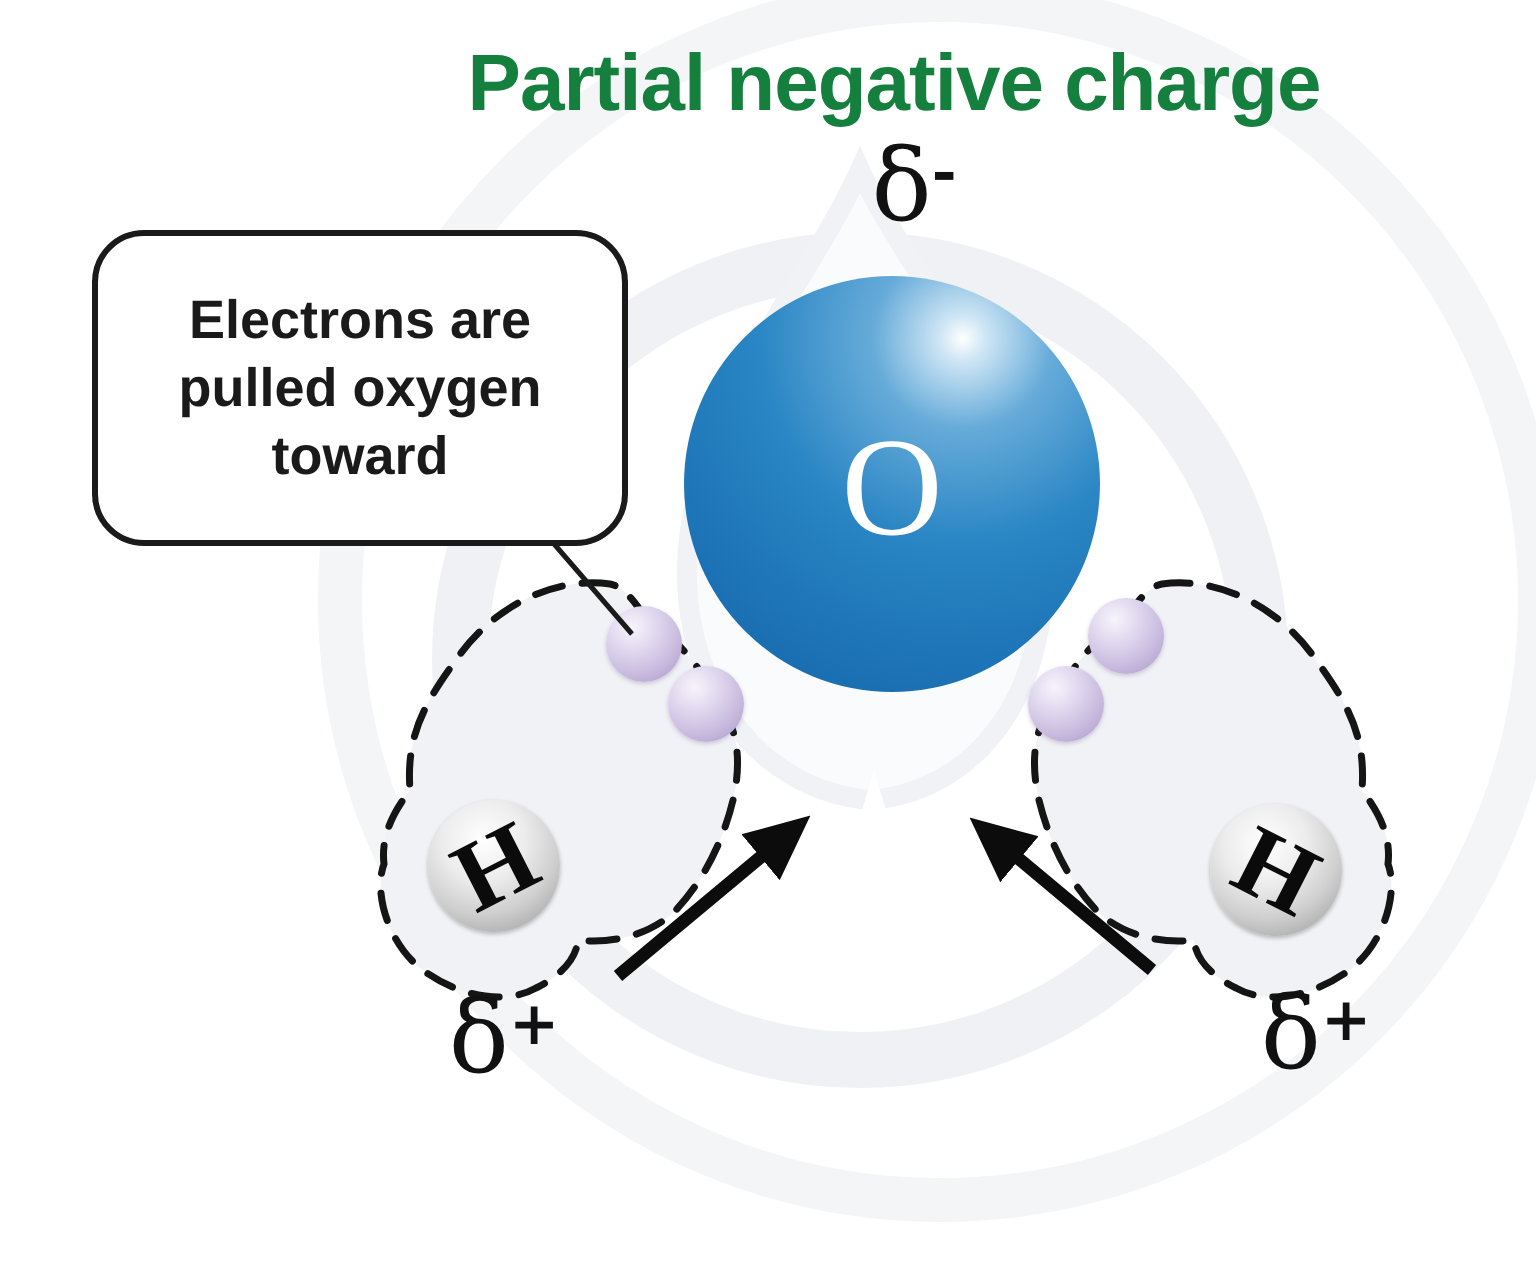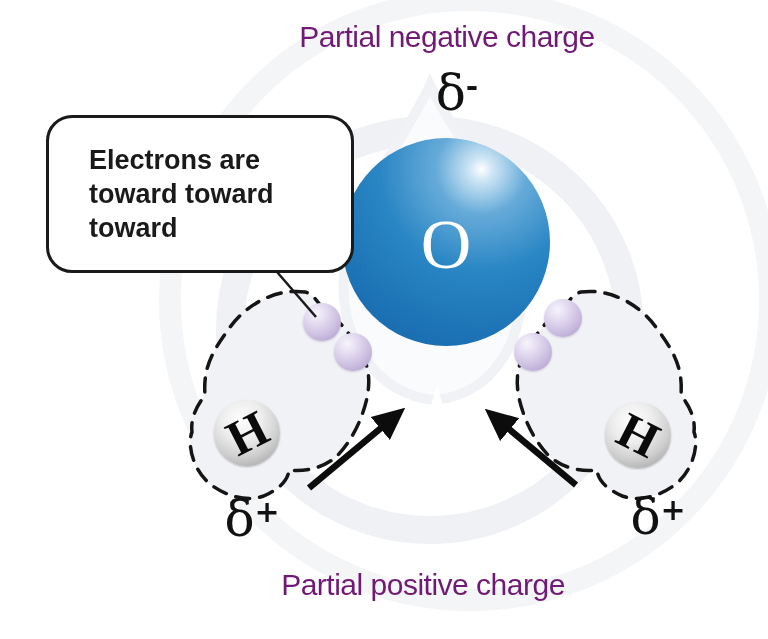--- a/index.html
+++ b/index.html
@@ -1,28 +1,28 @@
 <!DOCTYPE html>
 <html><head>
 <meta charset="utf-8">
 <style>
   html,body{margin:0;padding:0;background:#ffffff;}
   #stage{position:relative;width:768px;height:639px;background:#ffffff;overflow:hidden;
          font-family:"Liberation Sans", sans-serif;}
   .layer{position:absolute;left:0;top:0;width:768px;height:639px;}
   .title{position:absolute;transform:translateX(-50%);white-space:nowrap;
-         font-weight:normal;font-size:30px;color:#701a75;letter-spacing:-0.5px;}
+         font-weight:bold;font-size:40px;color:#15803d;letter-spacing:-0.5px;}
   .delta{position:absolute;transform:translateX(-50%);white-space:nowrap;
          font-family:"DejaVu Serif","Liberation Serif",serif;
          font-size:50px;color:#111;line-height:1;}
   .delta sup{font-size:30px;vertical-align:14px;font-weight:bold;}
   .callout{position:absolute;left:46px;top:115px;width:262px;height:152px;
            background:#ffffff;border:3.5px solid #1a1a1a;border-radius:26px;
-           display:flex;flex-direction:column;justify-content:center;align-items:flex-start;
-           font-weight:bold;font-size:27px;line-height:34px;color:#1a1a1a;text-align:center;padding-left:40px;}
+           display:flex;flex-direction:column;justify-content:center;align-items:center;
+           font-weight:bold;font-size:27px;line-height:34px;color:#1a1a1a;text-align:center;}
   .sphere{position:absolute;border-radius:50%;}
   .oxygen{left:342px;top:138px;width:208px;height:208px;
      background:radial-gradient(circle at 67% 15%, #ffffff 0%, #cfe6f5 5%, #66abd9 20%,
                 #2a86c4 45%, #1d74b6 72%, #1464a8 100%);
      display:flex;align-items:center;justify-content:center;}
   .oxygen .atom-letter{color:#ffffff;font-family:"Liberation Serif",serif;
      font-size:70px;line-height:1;transform:translateY(3px);}
   .electron{width:38px;height:38px;
      background:radial-gradient(circle at 35% 28%, #f7f4fb 0%, #e2daf0 30%,
                 #c8bade 65%, #a795c5 100%);
@@ -87,27 +87,26 @@
         <polygon points="0,0.4 10,5 0,9.6" fill="#0c0c0c"></polygon>
       </marker>
     </defs>
     <line x1="271" y1="265" x2="316" y2="317" stroke="#1a1a1a" stroke-width="2.5"></line>
     <line x1="309" y1="488" x2="399" y2="413" stroke="#0c0c0c" stroke-width="6.5" marker-end="url(#ah)"></line>
     <line x1="576" y1="485" x2="491" y2="414" stroke="#0c0c0c" stroke-width="6.5" marker-end="url(#ah)"></line>
   </svg>
 
   <div class="callout">
     <div>Electrons are</div>
-    <div>toward toward</div>
+    <div>pulled oxygen</div>
     <div>toward</div>
   </div>
 
   <div class="title" style="left:447px;top:20px;">Partial negative charge</div>
 
   <div class="delta" style="left:457px;top:68px;"><span>δ</span><sup>-</sup></div>
 
   <div class="delta" style="left:252px;top:494px;"><span>δ</span><sup>+</sup></div>
 
   <div class="delta" style="left:658px;top:492px;"><span>δ</span><sup>+</sup></div>
 
-  <div class="title" style="left:423px;top:568px;">Partial positive charge</div>
 
 </div>
 
 </body></html>

